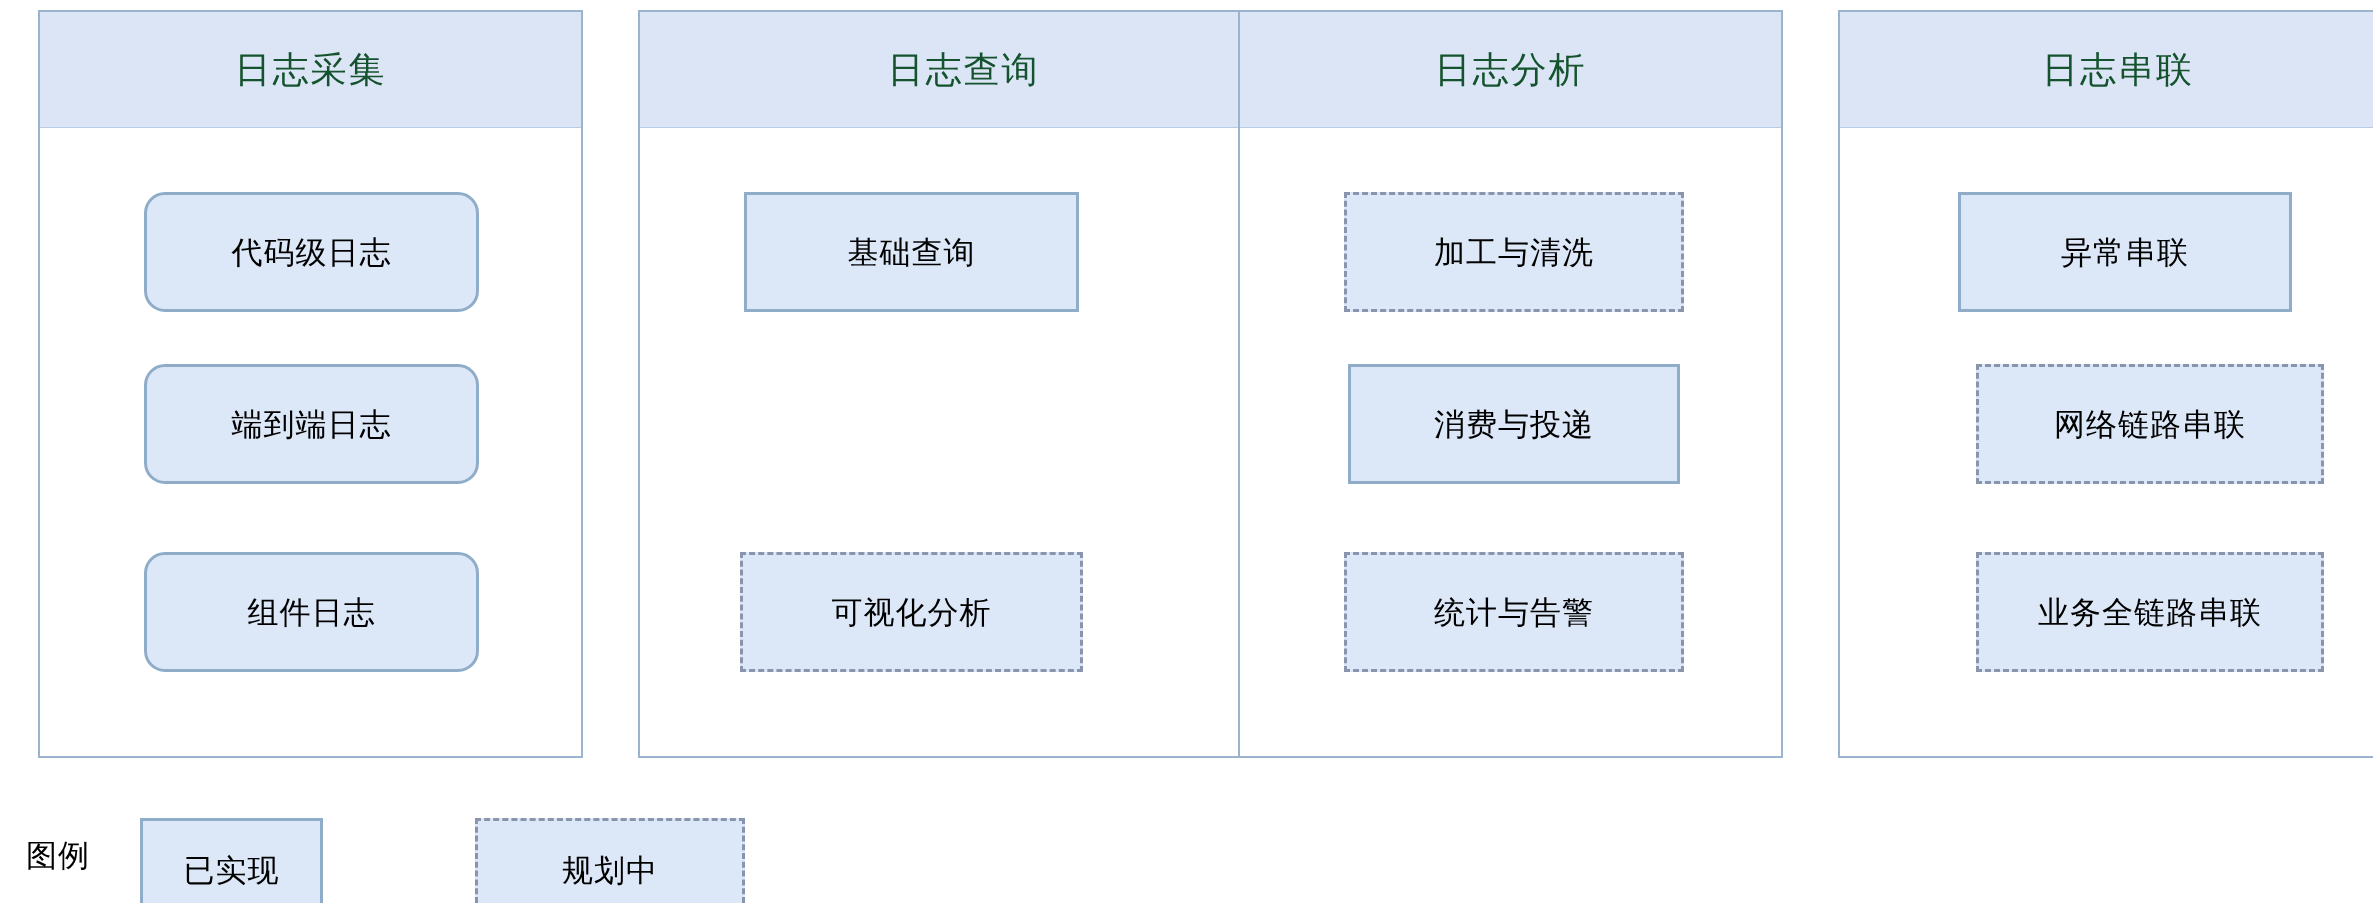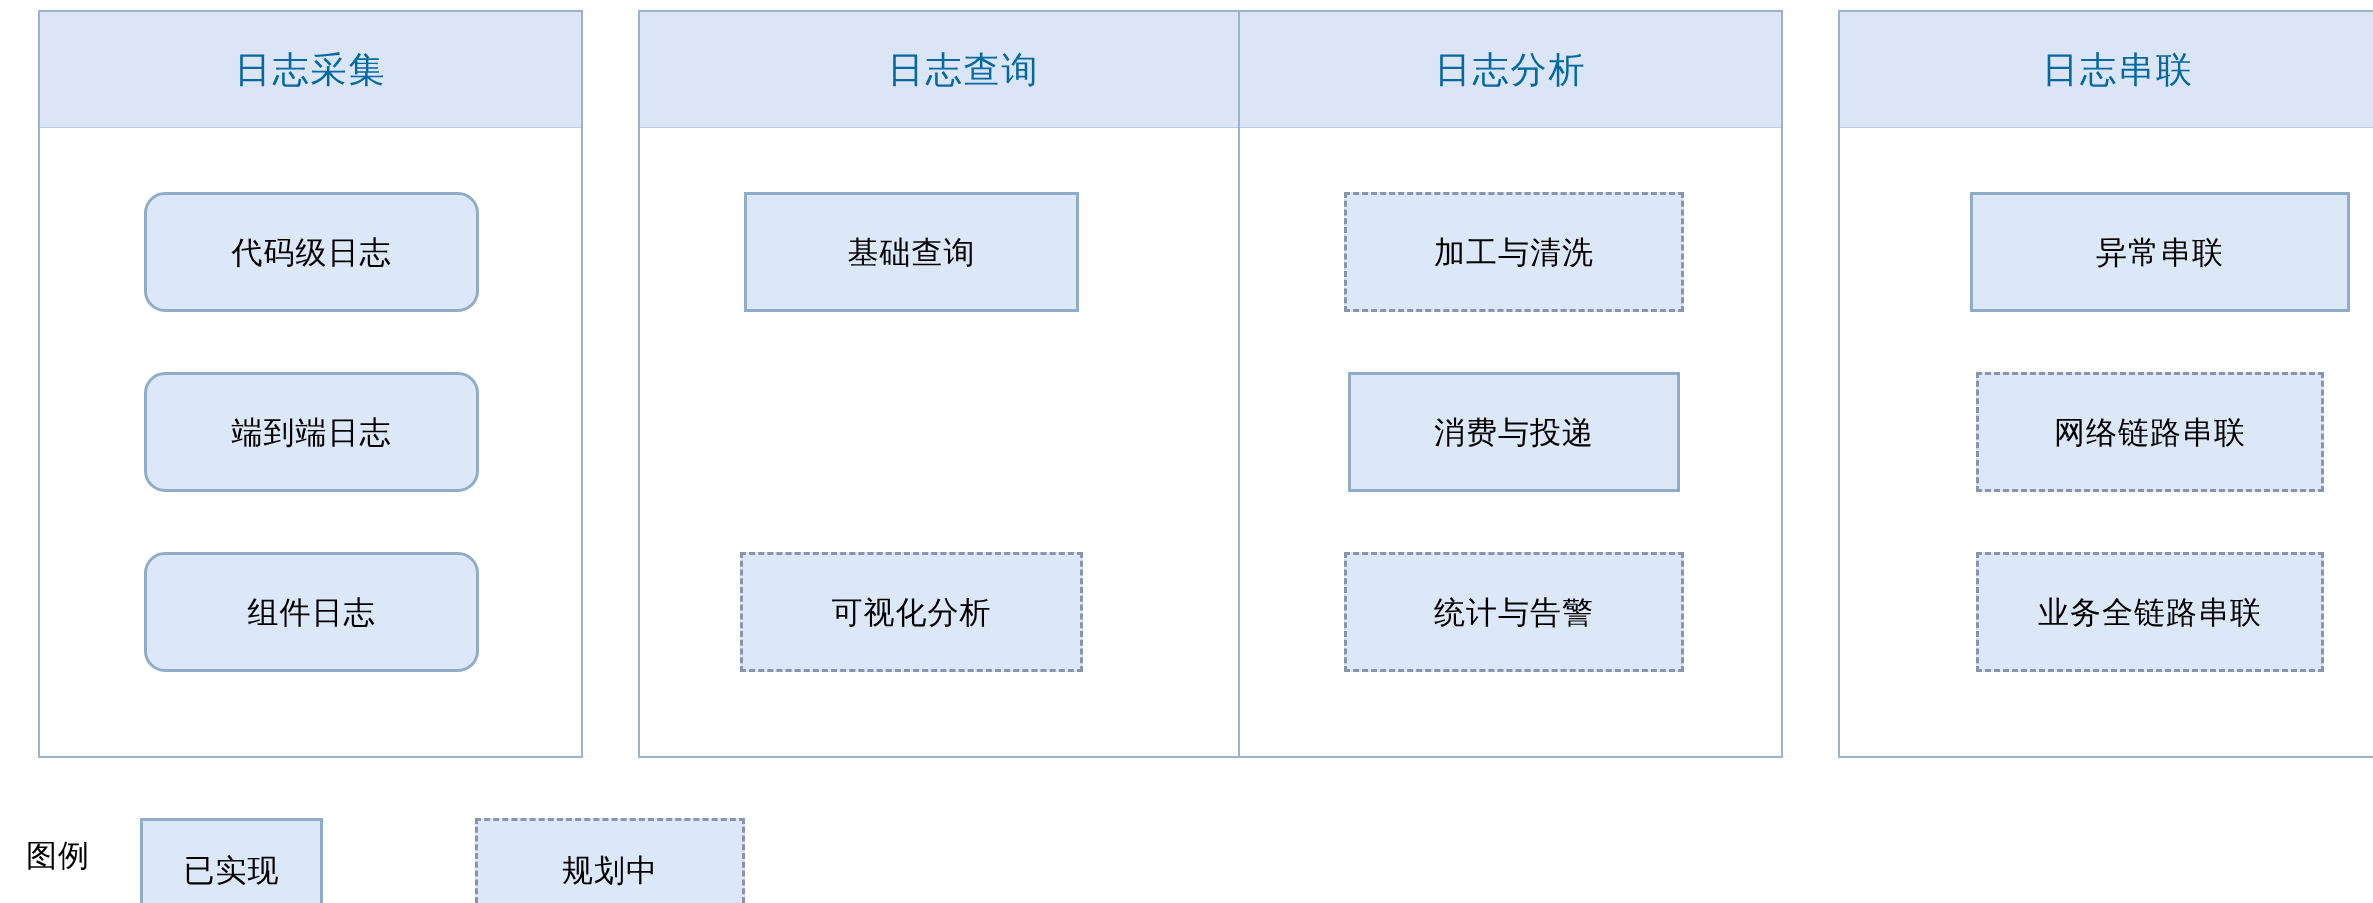--- a/index.html
+++ b/index.html
@@ -47,21 +47,21 @@
     border-bottom: 1px solid #b9cbe2;
     box-sizing: border-box;
     display: flex;
     align-items: center;
     justify-content: center;
   }
   .column-header-title {
     font-size: 36px;
     font-weight: 400;
     letter-spacing: 2px;
-    color: #0369a1;
+    color: #14532d;
     line-height: 1;
   }
 
   .column-body {
     position: absolute;
     left: 0;
     right: 0;
     top: 116px;
     bottom: 0;
   }
@@ -86,33 +86,33 @@
     font-size: 31px;
     font-weight: 400;
     letter-spacing: 1px;
     color: #000000;
     line-height: 1;
     white-space: nowrap;
   }
 
   
   .row-1 { top: 64px;  }
-  .row-2 { top: 244px; }
+  .row-2 { top: 236px; }
   .row-3 { top: 424px; }
 
   
   .col-1 .cap-box.solid  { left: 104px; width: 335px; border-radius: 21px; }
 
   .col-2 .cap-box.solid  { left: 104px; width: 335px; }
   .col-2 .cap-box.dashed { left: 100px; width: 343px; }
 
   .col-3 .cap-box.solid  { left: 108px; width: 332px; }
   .col-3 .cap-box.dashed { left: 104px; width: 340px; }
 
-  .col-4 .cap-box.solid  { left: 118px; width: 380px; margin-left: 12px; }
+  .col-4 .cap-box.solid  { left: 118px; width: 334px; }
   .col-4 .cap-box.dashed { left: 112px; width: 348px; margin-left: 24px; }
 
   
   #legend {
     position: absolute;
     left: 0;
     top: 800px;
     width: 100%;
     height: 103px;
   }

